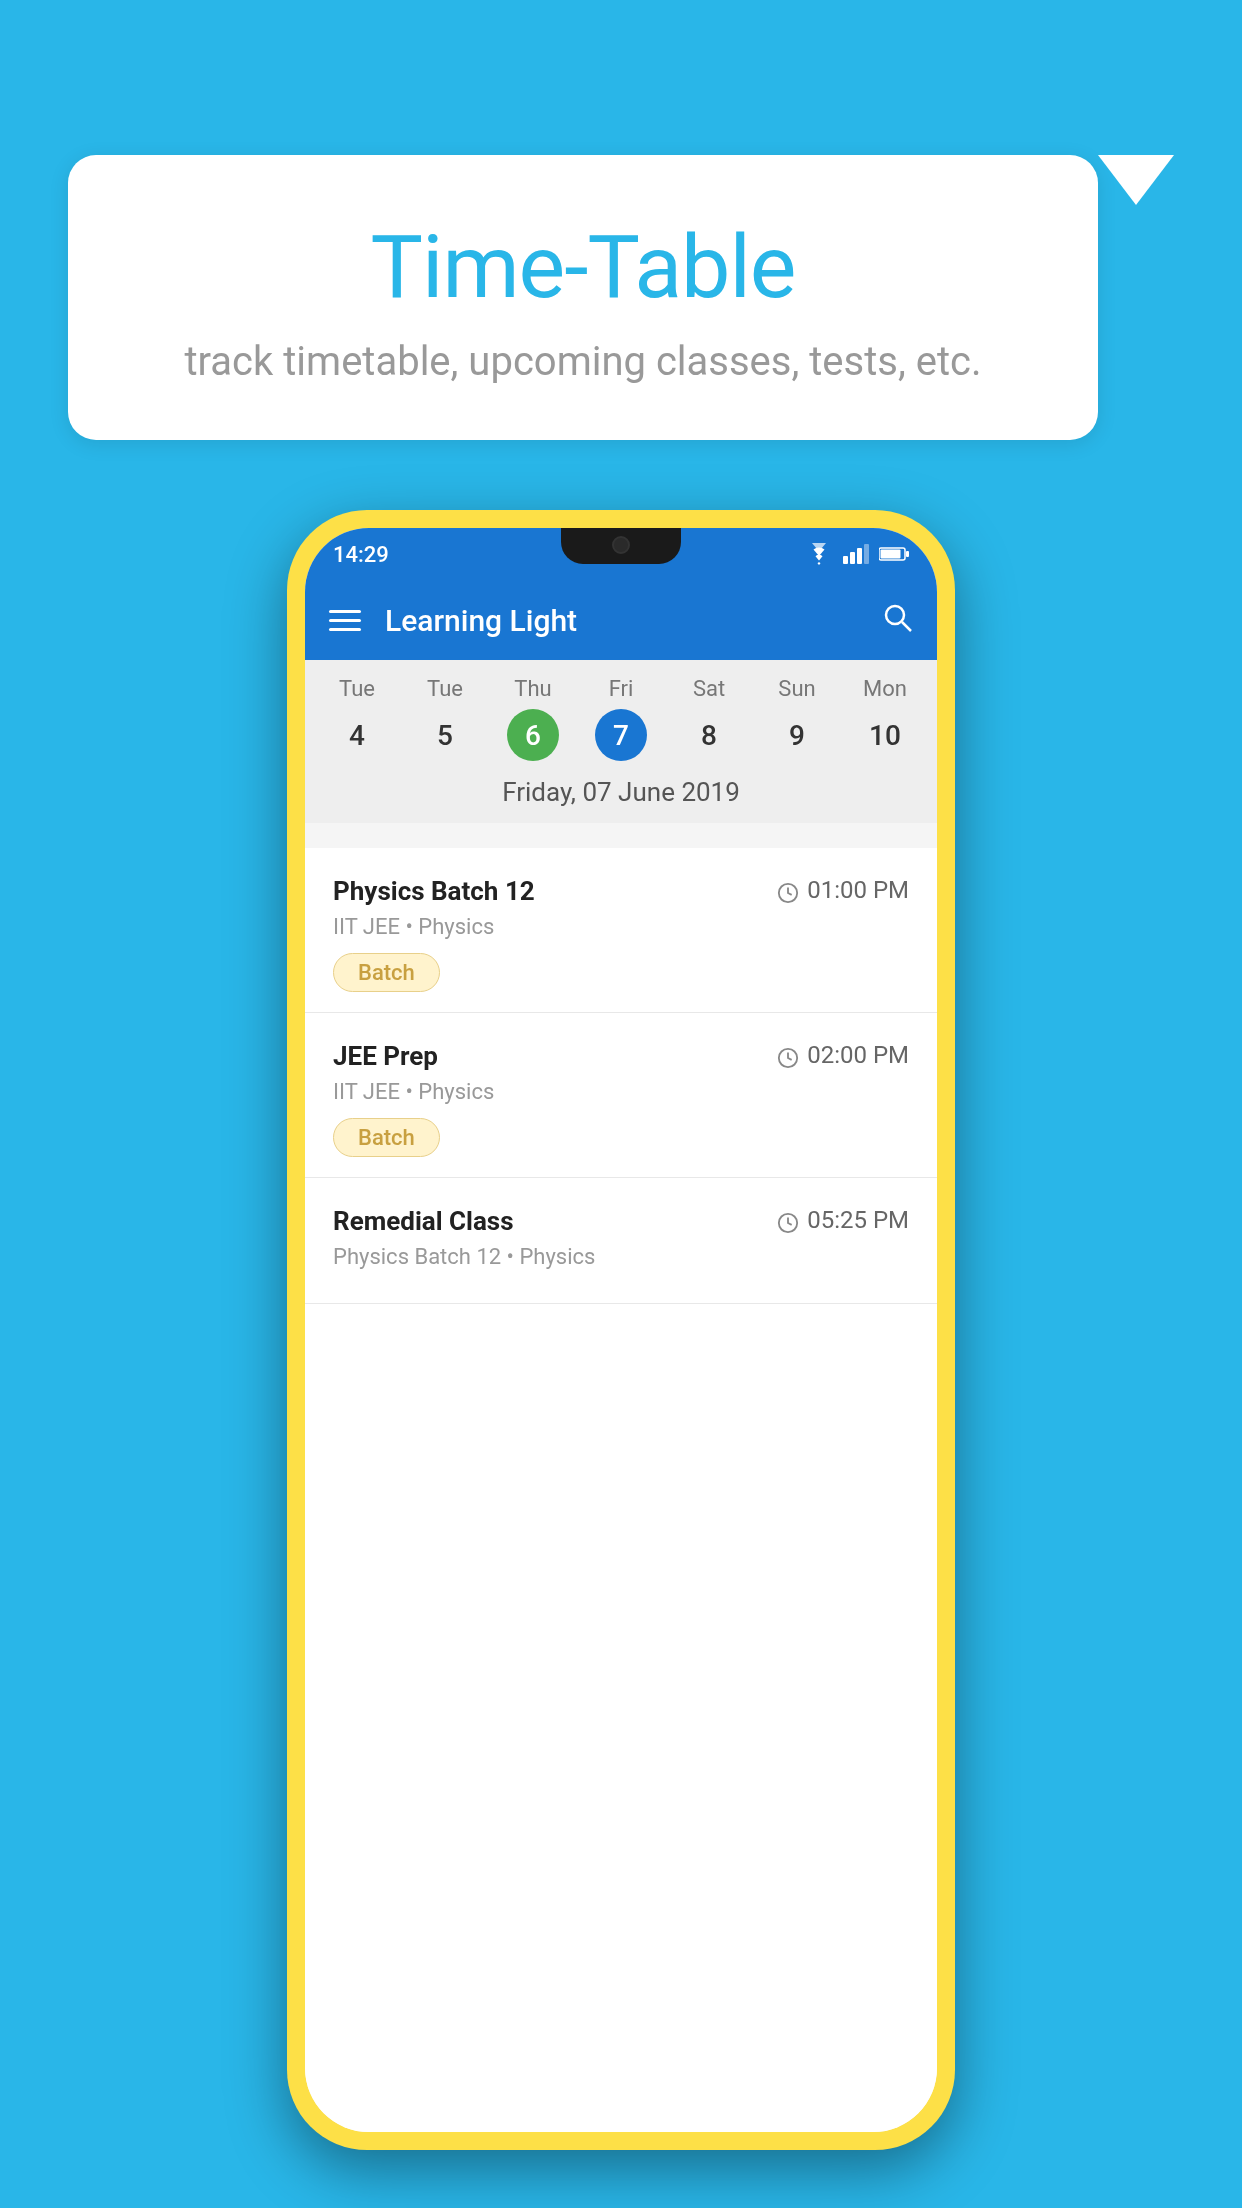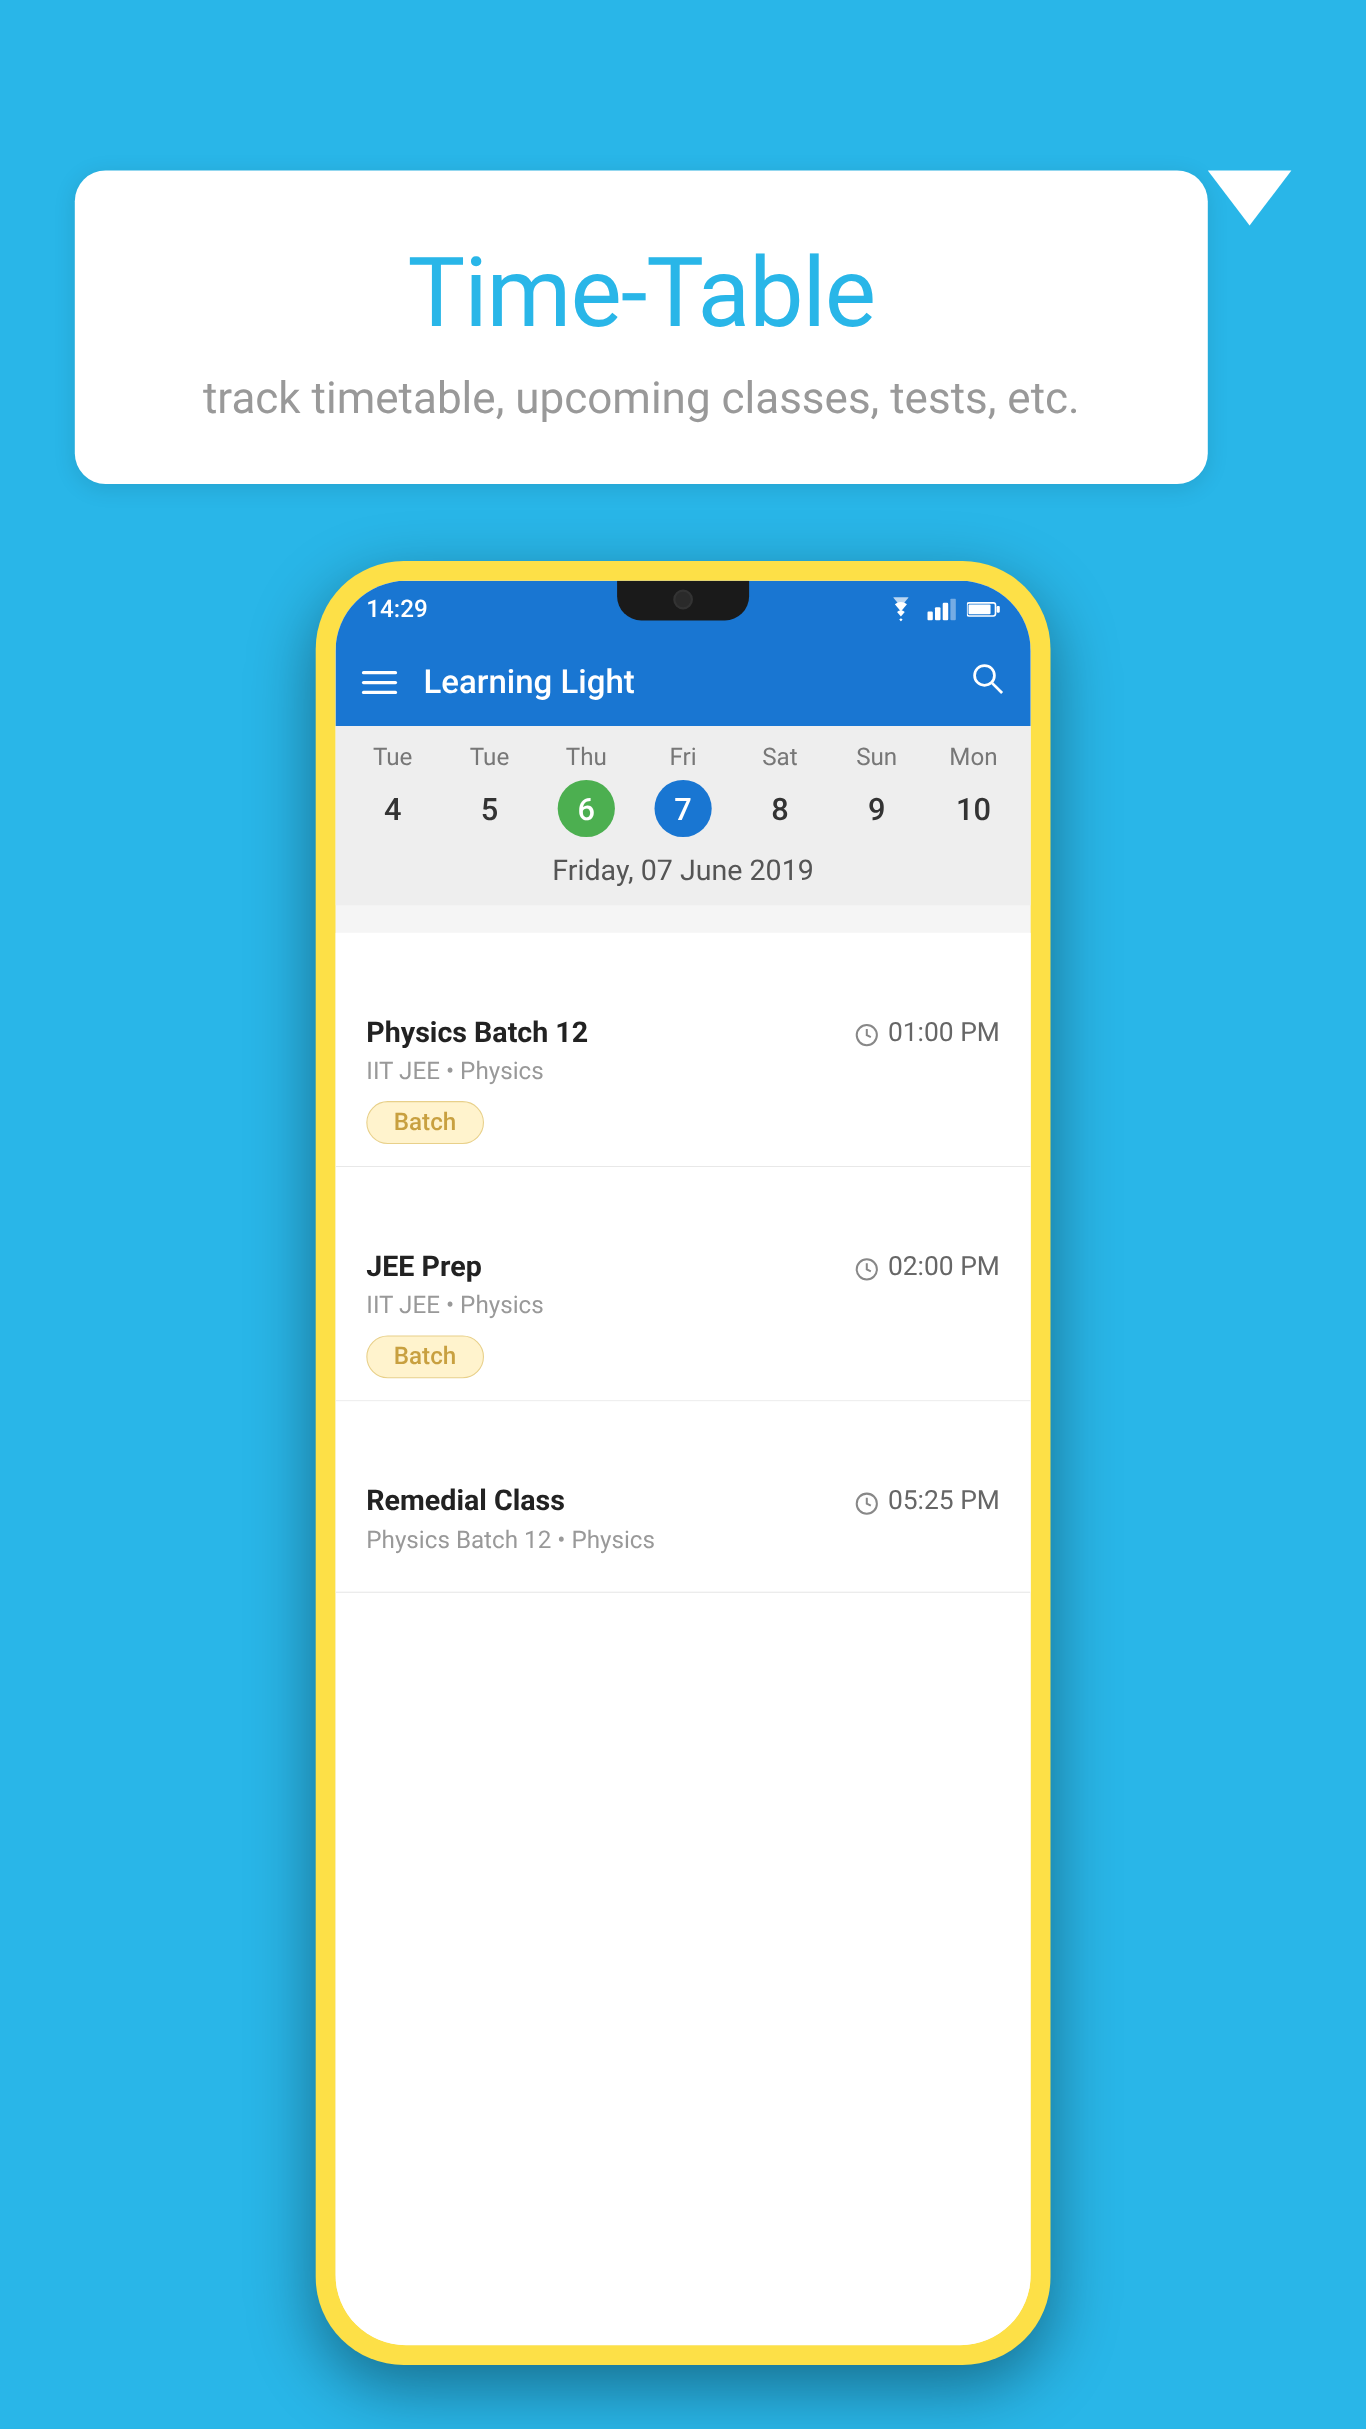--- a/index.html
+++ b/index.html
@@ -280,21 +280,20 @@
       background: white;
       padding: 28px 28px 20px;
       border-bottom: 1px solid #e8e8e8;
     }
 
     .schedule-item-top {
       display: flex;
       justify-content: space-between;
       align-items: flex-start;
       margin-bottom: 8px;
-      margin-top: 48px;
     }
 
     .schedule-title {
       font-size: 26px;
       font-weight: 700;
       color: #222;
     }
 
     .schedule-time {
       display: flex;

